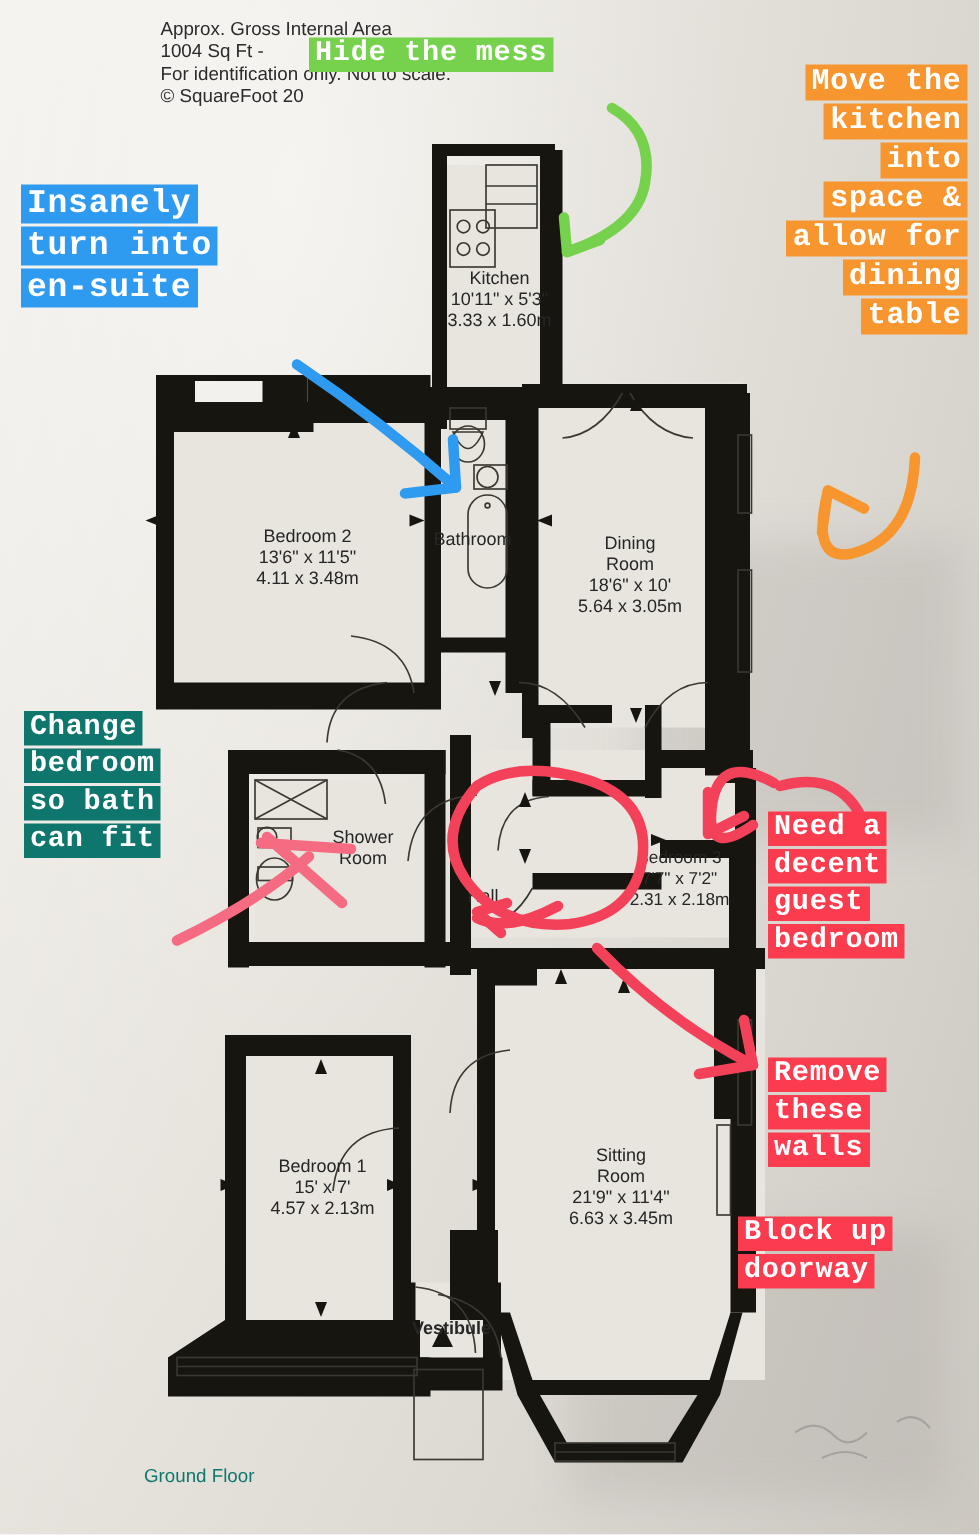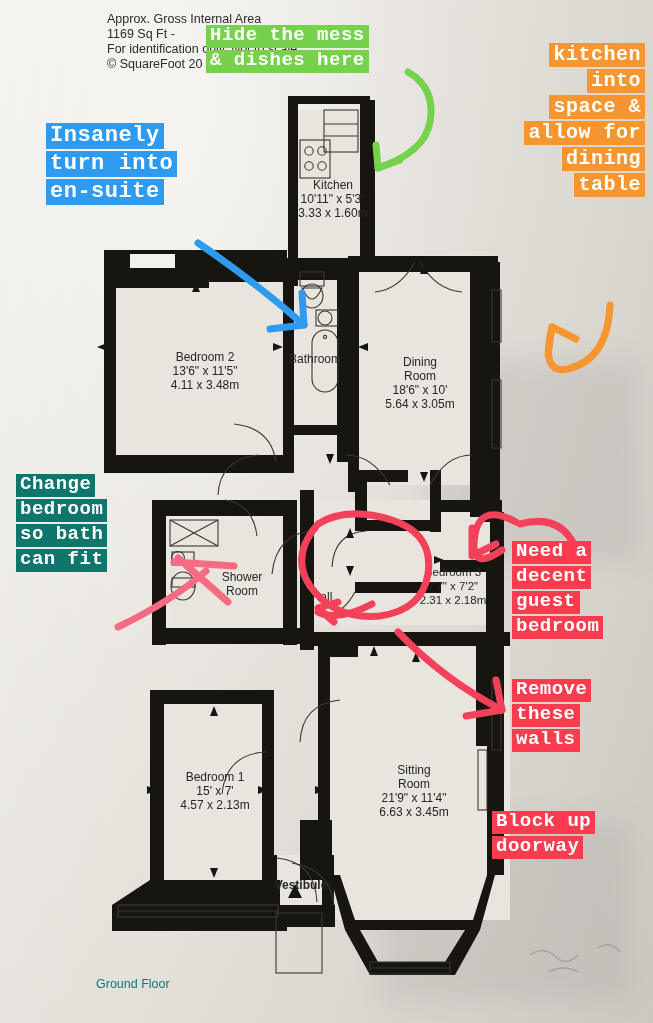--- a/index.html
+++ b/index.html
@@ -39,21 +39,21 @@
   .ann .ln{display:block;}
   .ann.L{text-align:left;}
   .ann.R{text-align:right;}
 
   .blue span{background:#2f9bf0;}
   .green span{background:#76d14c;}
   .orange span{background:#f7952f;}
   .pinkLt span{background:#0f766e;}
   .redHot span{background:#fa3c4e;}
 
-  .ann.blue{font-size:22px;letter-spacing:.5px;margin-left:32px;}
+  .ann.blue{font-size:22px;letter-spacing:.5px;}
   .ann.green{font-size:19px;letter-spacing:.5px;padding-left:16px;}
   .ann.orange{font-size:20px;letter-spacing:.5px;}
   .ann.pinkLt{font-size:19px;letter-spacing:.5px;}
   .ann.redHot{font-size:19px;letter-spacing:.5px;}
 
   svg.ink{position:absolute;left:0;top:0;width:653px;height:1023px;pointer-events:none;}
   .foot{position:absolute;color:#0f766e;font-size:12.5px;}
 </style>
 </head>
 <body>
@@ -217,21 +217,21 @@
       <polygon points="325,790 315,786 315,794"></polygon>
       <polygon points="214,706 210,716 218,716"></polygon>
       <polygon points="214,878 210,868 218,868"></polygon>
       <polygon points="416,652 412,662 420,662"></polygon>
       <polygon points="374,646 370,656 378,656"></polygon>
       <polygon points="295,884 288,898 302,898"></polygon>
     </g>
   </svg>
 
   <div class="hdr" style="left:107px;top:12px;">Approx. Gross Internal Area</div>
-  <div class="hdr" style="left:107px;top:27px;">1169 Sq Ft -</div>
+  <div class="hdr" style="left:107px;top:27px;">1004 Sq Ft -</div>
   <div class="hdr" style="left:107px;top:42px;">For identification only. Not to scale.</div>
   <div class="hdr" style="left:107px;top:57px;">© SquareFoot 20</div>
 
   <div class="rlab" style="left:288px;top:178px;width:90px;">
     <span class="nm">Kitchen</span>
     <span class="d1">10'11" x 5'3"</span>
     <span class="d2">3.33 x 1.60m</span>
   </div>
 
   <div class="rlab" style="left:272px;top:352px;width:86px;">
@@ -244,21 +244,21 @@
     <span class="d2">4.11 x 3.48m</span>
   </div>
 
   <div class="rlab" style="left:365px;top:355px;width:110px;">
     <span class="nm">Dining</span>
     <span class="nm">Room</span>
     <span class="d1">18'6" x 10'</span>
     <span class="d2">5.64 x 3.05m</span>
   </div>
 
-  <div class="rlab" style="left:200px;top:551px;width:84px;margin-top:19px;">
+  <div class="rlab" style="left:200px;top:551px;width:84px;">
     <span class="nm">Shower</span>
     <span class="nm">Room</span>
   </div>
 
   <div class="rlab" style="left:298px;top:590px;width:48px;">
     <span class="nm">Hall</span>
   </div>
 
   <div class="rlab small" style="left:398px;top:565px;width:110px;">
     <span class="nm">Bedroom 3</span>
@@ -326,24 +326,24 @@
 
     <g stroke="#8a8a84" stroke-width="1.4" fill="none" opacity=".55">
       <path d="M530 955 q14 -10 26 2 q10 10 22 -2"></path>
       <path d="M548 972 q16 -8 30 0"></path>
       <path d="M598 948 q12 -8 22 4"></path>
     </g>
   </svg>
 
   <div class="ann green L" style="left:190px;top:24px;">
     <div class="ln"><span>Hide the mess</span></div>
-    <div class="ln"><span>&amp; dishes here</span></div>
   </div>
 
   <div class="ann orange R" style="right:8px;top:42px;width:165px;">
+    <div class="ln"><span>Move the</span></div>
     <div class="ln"><span>kitchen</span></div>
     <div class="ln"><span>into</span></div>
     <div class="ln"><span>space &amp;</span></div>
     <div class="ln"><span>allow for</span></div>
     <div class="ln"><span>dining</span></div>
     <div class="ln"><span>table</span></div>
   </div>
 
   <div class="ann blue L" style="left:14px;top:122px;">
     <div class="ln"><span>Insanely</span></div>
@@ -358,21 +358,21 @@
     <div class="ln"><span>can fit</span></div>
   </div>
 
   <div class="ann redHot L" style="left:512px;top:540px;">
     <div class="ln"><span>Need a</span></div>
     <div class="ln"><span>decent</span></div>
     <div class="ln"><span>guest</span></div>
     <div class="ln"><span>bedroom</span></div>
   </div>
 
-  <div class="ann redHot L" style="left:512px;top:678px;">
+  <div class="ann redHot L" style="left:512px;top:704px;">
     <div class="ln"><span>Remove</span></div>
     <div class="ln"><span>these</span></div>
     <div class="ln"><span>walls</span></div>
   </div>
 
   <div class="ann redHot L" style="left:492px;top:810px;">
     <div class="ln"><span>Block up</span></div>
     <div class="ln"><span>doorway</span></div>
   </div>
 </div>

